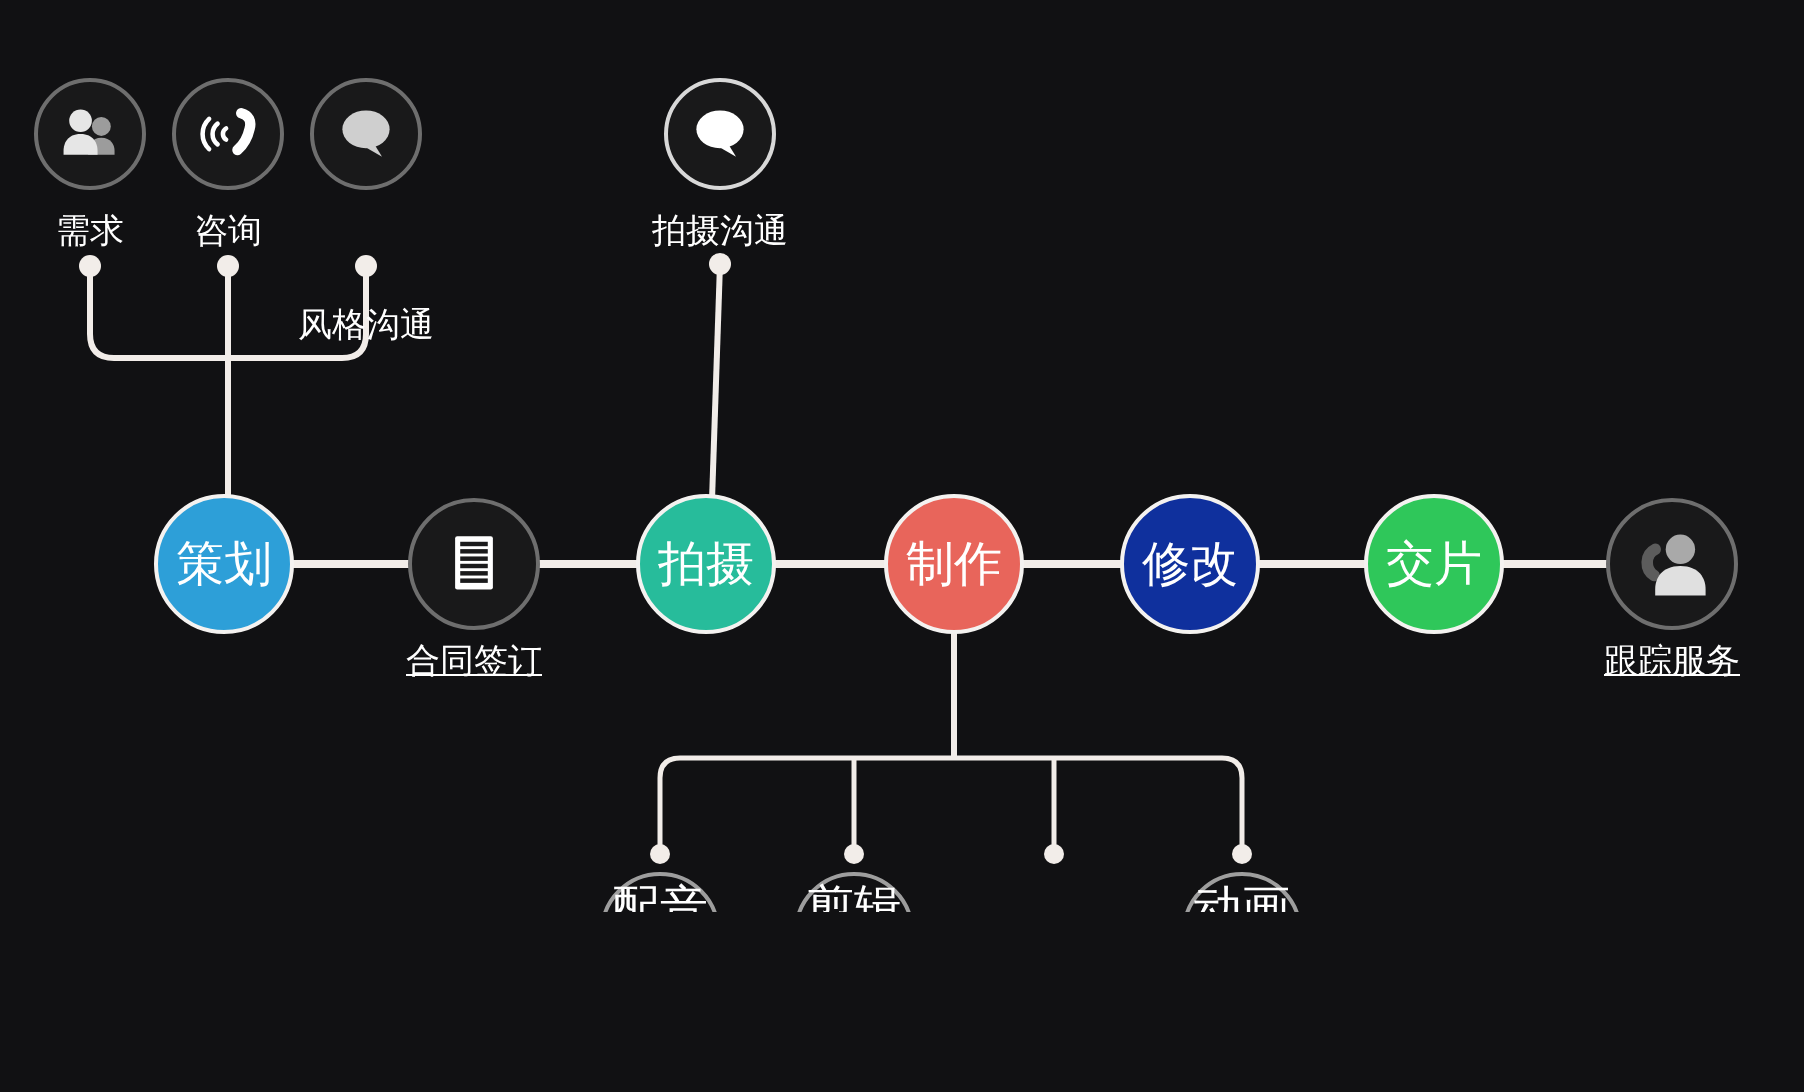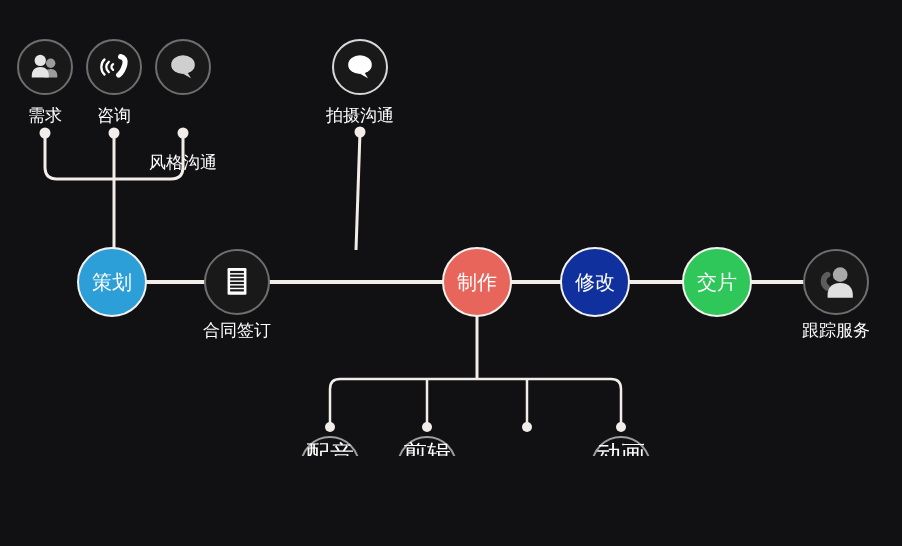--- a/index.html
+++ b/index.html
@@ -13,23 +13,23 @@
   .icon-circle{box-sizing:border-box;border-radius:50%;background:var(--dark-fill,#19191a);
     border:2px solid var(--dark-border,#6e6e6e);display:flex;align-items:center;justify-content:center;}
   .icon-circle.sm{width:56px;height:56px;}
   .icon-circle.md{width:66px;height:66px;}
   .icon-circle.bright{border-color:var(--bright-border,#d8d8d8);}
   .node-label{margin-top:9px;font-size:17px;color:var(--text,#fff);white-space:nowrap;text-align:center;}
 
   .flow-circle{position:absolute;z-index:2;transform:translateX(-50%);box-sizing:border-box;
     width:70px;height:70px;border-radius:50%;border:2.5px solid #f4f2f0;
     display:flex;align-items:center;justify-content:center;
-    color:var(--text,#fff);font-size:20px;white-space:nowrap;}
+    color:var(--text,#fff);font-size:24px;white-space:nowrap;}
   .main-icon-node{position:absolute;z-index:2;transform:translateX(-50%);display:flex;flex-direction:column;align-items:center;}
-  .main-icon-node .node-label{margin-top:4px;}
+  .main-icon-node .node-label{margin-top:4px;text-decoration:underline;}
 
   .sub-circle{position:absolute;z-index:2;transform:translateX(-50%);box-sizing:border-box;
     width:60px;height:60px;border-radius:50%;border:2px solid var(--outline-border,#9e9e9e);
     background:transparent;display:flex;align-items:flex-start;justify-content:center;
     color:var(--text,#fff);font-size:24px;white-space:nowrap;}
 </style>
 </head>
 <body>
 
 <div class="stage">
@@ -120,20 +120,23 @@
           <rect x="11.8" y="14.6" width="12.4" height="2"></rect>
           <rect x="11.8" y="17.9" width="12.4" height="2"></rect>
           <rect x="11.8" y="21.2" width="12.4" height="2"></rect>
           <rect x="11.8" y="24.5" width="12.4" height="2"></rect>
         </g>
       </svg>
     </div>
     <div class="node-label">合同签订</div>
   </div>
 
+  <div class="flow-circle" style="left: 353px; top: 247px; background-color: rgb(39, 188, 155);">
+    <span>拍摄</span>
+  </div>
 
   <div class="flow-circle" style="left: 595px; top: 247px; background-color: rgb(15, 48, 157);">
     <span>修改</span>
   </div>
 
   <div class="flow-circle" style="left: 477px; top: 247px; background-color: rgb(232, 101, 91);">
     <span>制作</span>
   </div>
 
   <div class="flow-circle" style="left: 717px; top: 247px; background-color: rgb(47, 199, 90);">

